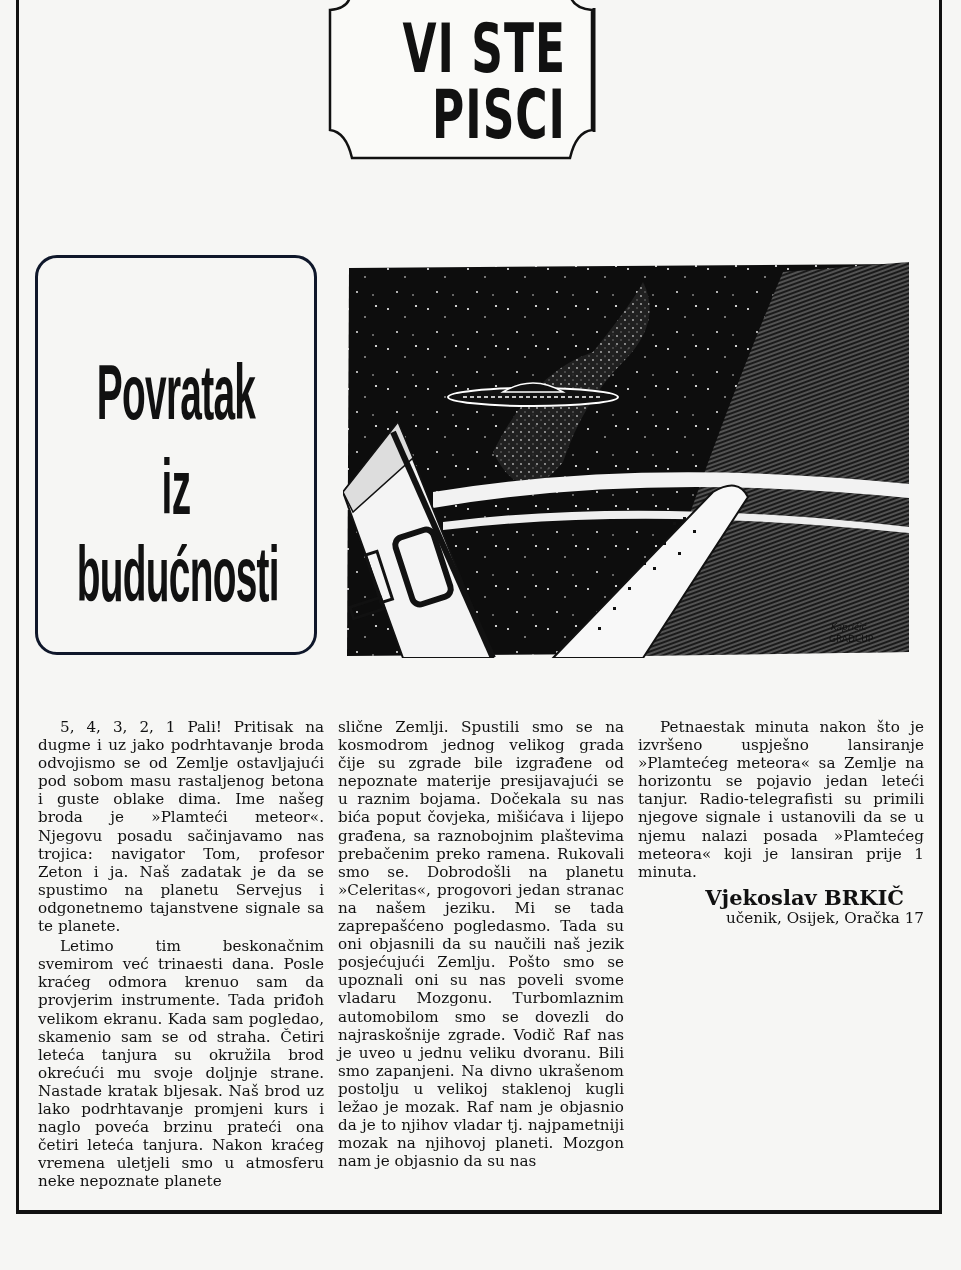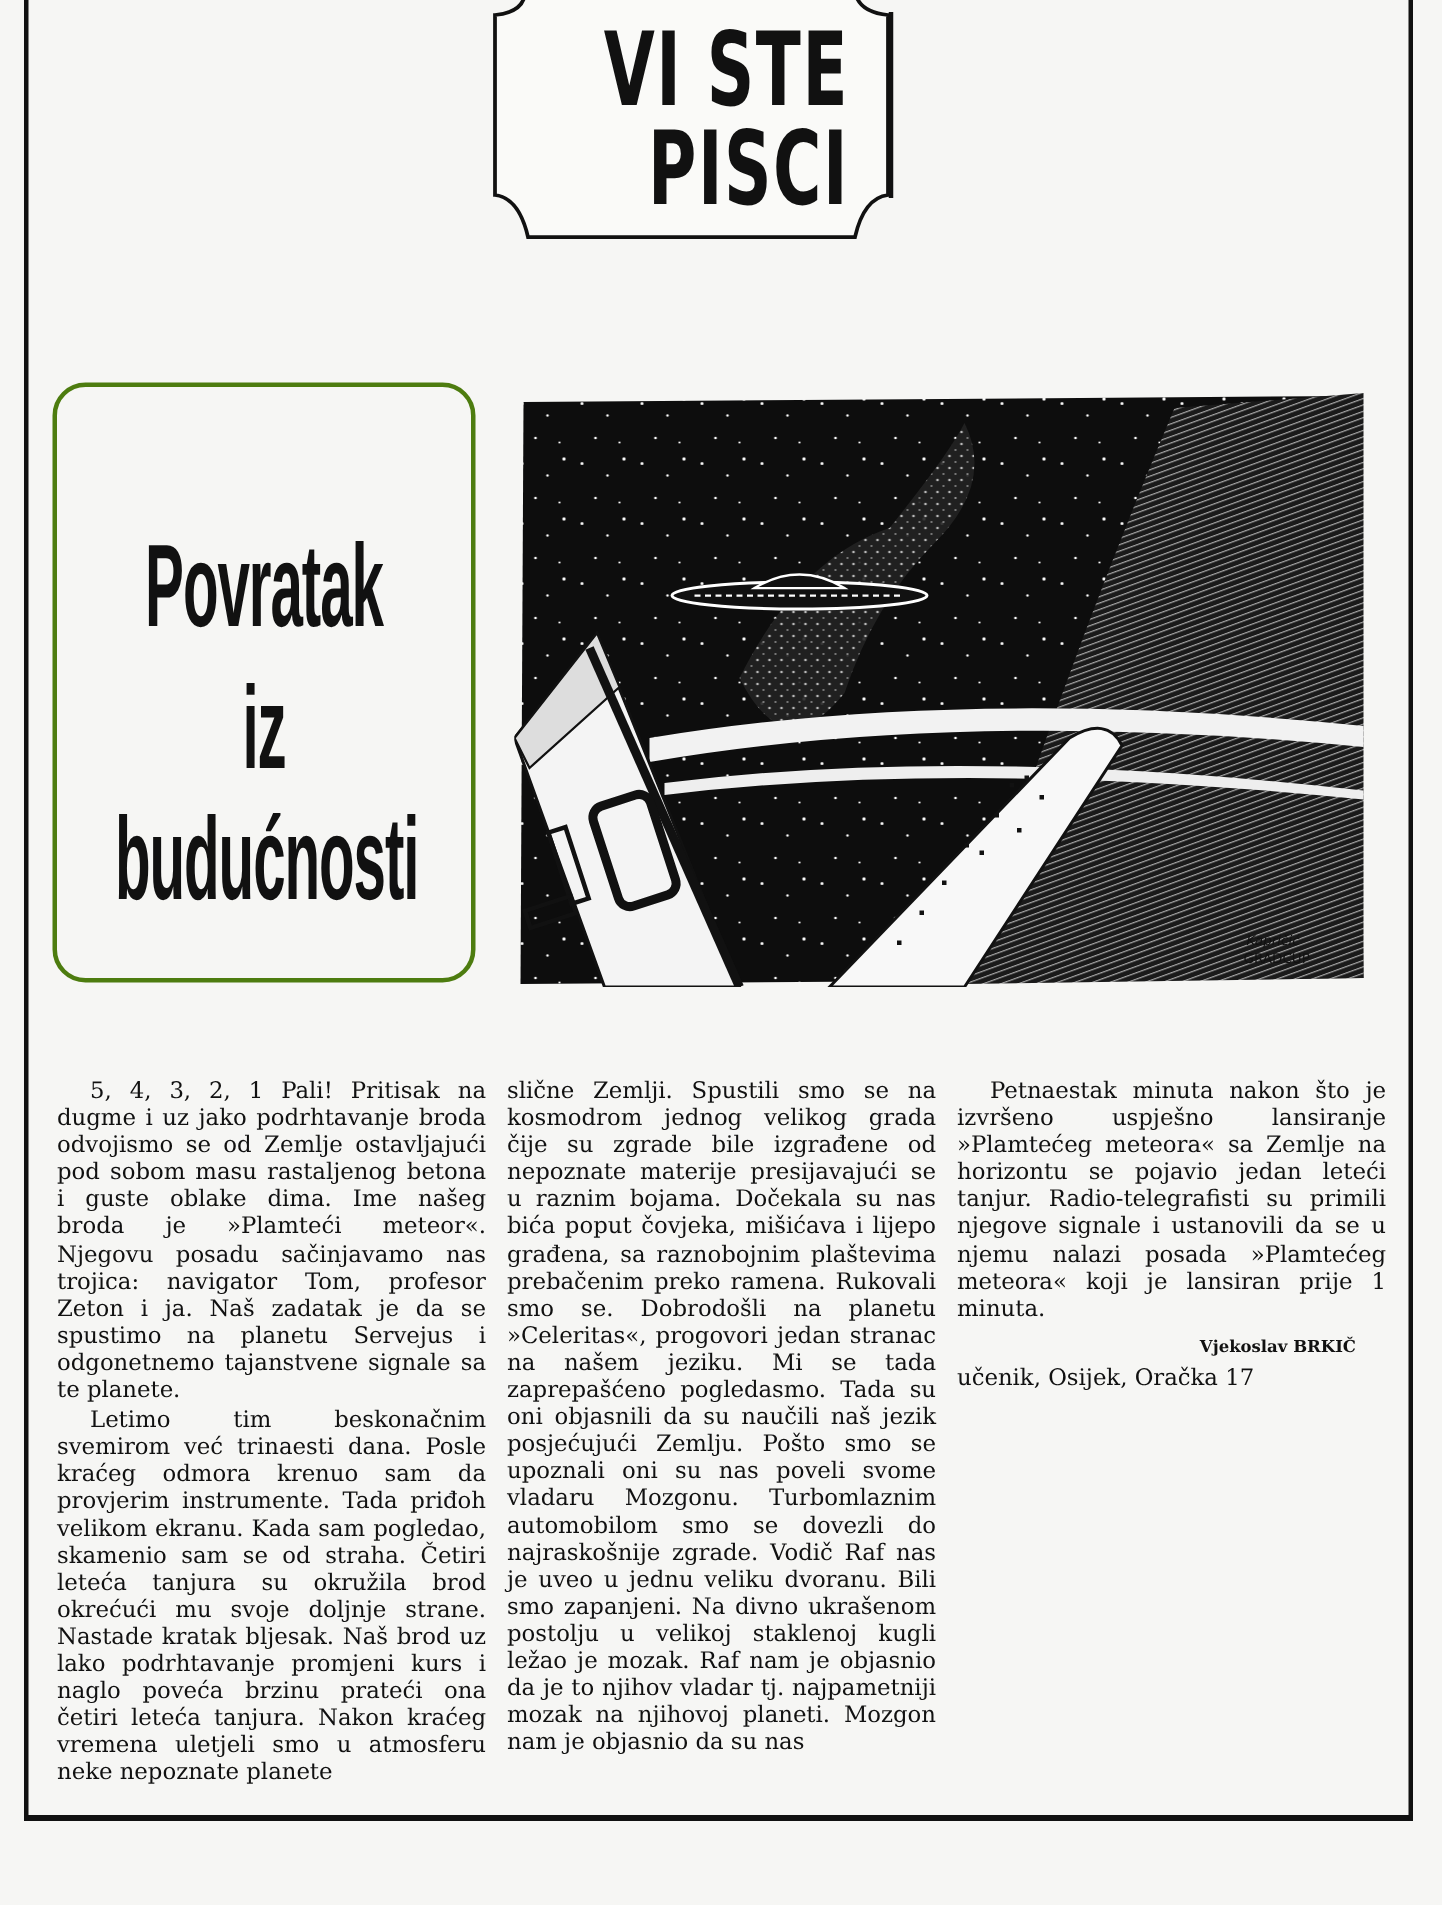--- a/index.html
+++ b/index.html
@@ -10,38 +10,38 @@
   
   .badge{position:absolute;left:324px;top:-6px;width:272px;height:172px;}
   .badge svg{position:absolute;left:0;top:0;}
   .badge-line{position:absolute;left:0;width:272px;text-align:right;
       font-family:"DejaVu Sans","Liberation Sans",sans-serif;font-weight:900;
       color:#111;letter-spacing:1px;transform:scaleY(1.55);transform-origin:top right;}
   .badge-line.l1{top:14px;font-size:44px;right:30px;left:auto;width:auto;}
   .badge-line.l2{top:80px;font-size:44px;right:30px;left:auto;width:auto;}
   
   .title-box{position:absolute;left:35px;top:255px;width:282px;height:400px;
-      border:3px solid #4d7c0f;border-radius:22px;box-sizing:border-box;}
+      border:3px solid #0f172a;border-radius:22px;box-sizing:border-box;}
   .title-line{position:absolute;left:0;width:100%;text-align:center;
       font-family:"Liberation Sans","DejaVu Sans",sans-serif;font-weight:700;
       font-size:54px;color:#111;transform:scaleX(0.72) scaleY(1.45);transform-origin:center top;letter-spacing:-1px;}
   .t1{top:88px;}
   .t2{top:183px;}
   .t3{top:270px;}
   
   .illus{position:absolute;left:343px;top:262px;width:570px;height:396px;text-align:center;}
   
   .col{position:absolute;top:718px;width:286px;font-size:15.2px;line-height:18.1px;text-align:justify;}
   .col p{margin:0;text-indent:22px;hyphens:manual;}
   .col p.noindent{text-indent:0;}
   .c1{left:38px;}
   .c2{left:338px;}
   .c3{left:638px;}
-  .sig{font-weight:700;text-align:right;margin-top:8px;padding-right:20px;font-size:11px;}
-  .addr{font-size:15.2px;margin-top:2px;}
+  .sig{font-weight:700;text-align:right;margin-top:8px;padding-right:20px;font-size:21px;}
+  .addr{text-align:right;font-size:15.2px;margin-top:2px;}
 </style>
 </head>
 <body>
 
 <div class="frame"></div>
 
 <div class="badge">
   <svg width="272" height="172" viewBox="0 0 272 172">
     <path d="M26 0 Q26 14 6 16 L6 136 Q22 138 28 164 L246 164 Q252 138 268 136 L268 16 Q248 14 246 0" fill="#fafaf8" stroke="#111" stroke-width="2.5"></path>
     <line x1="270" y1="14" x2="270" y2="138" stroke="#111" stroke-width="3"></line>

